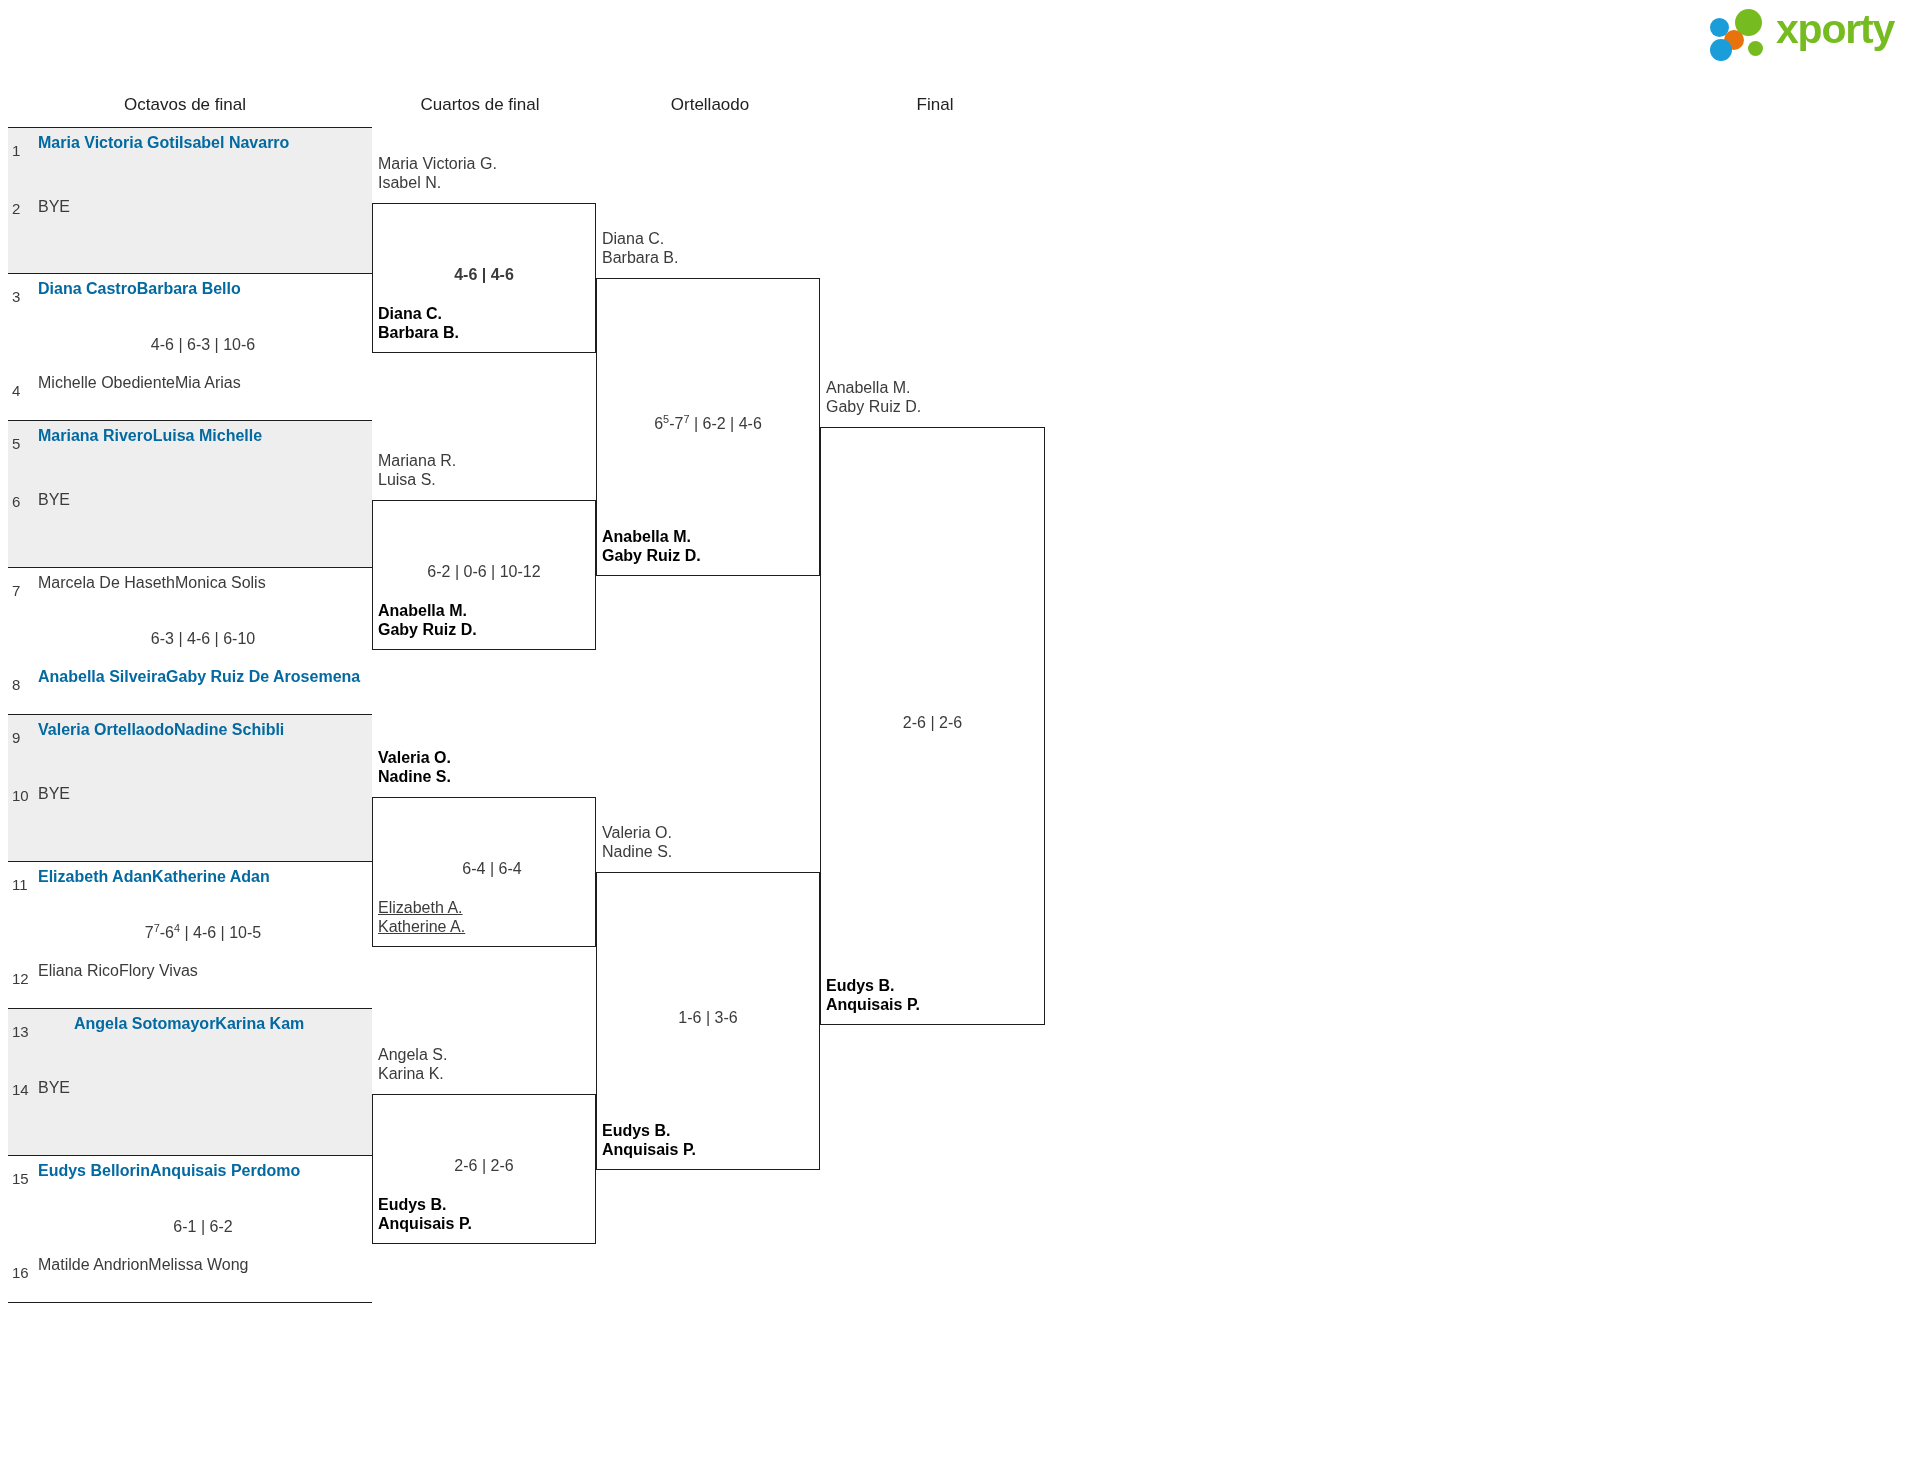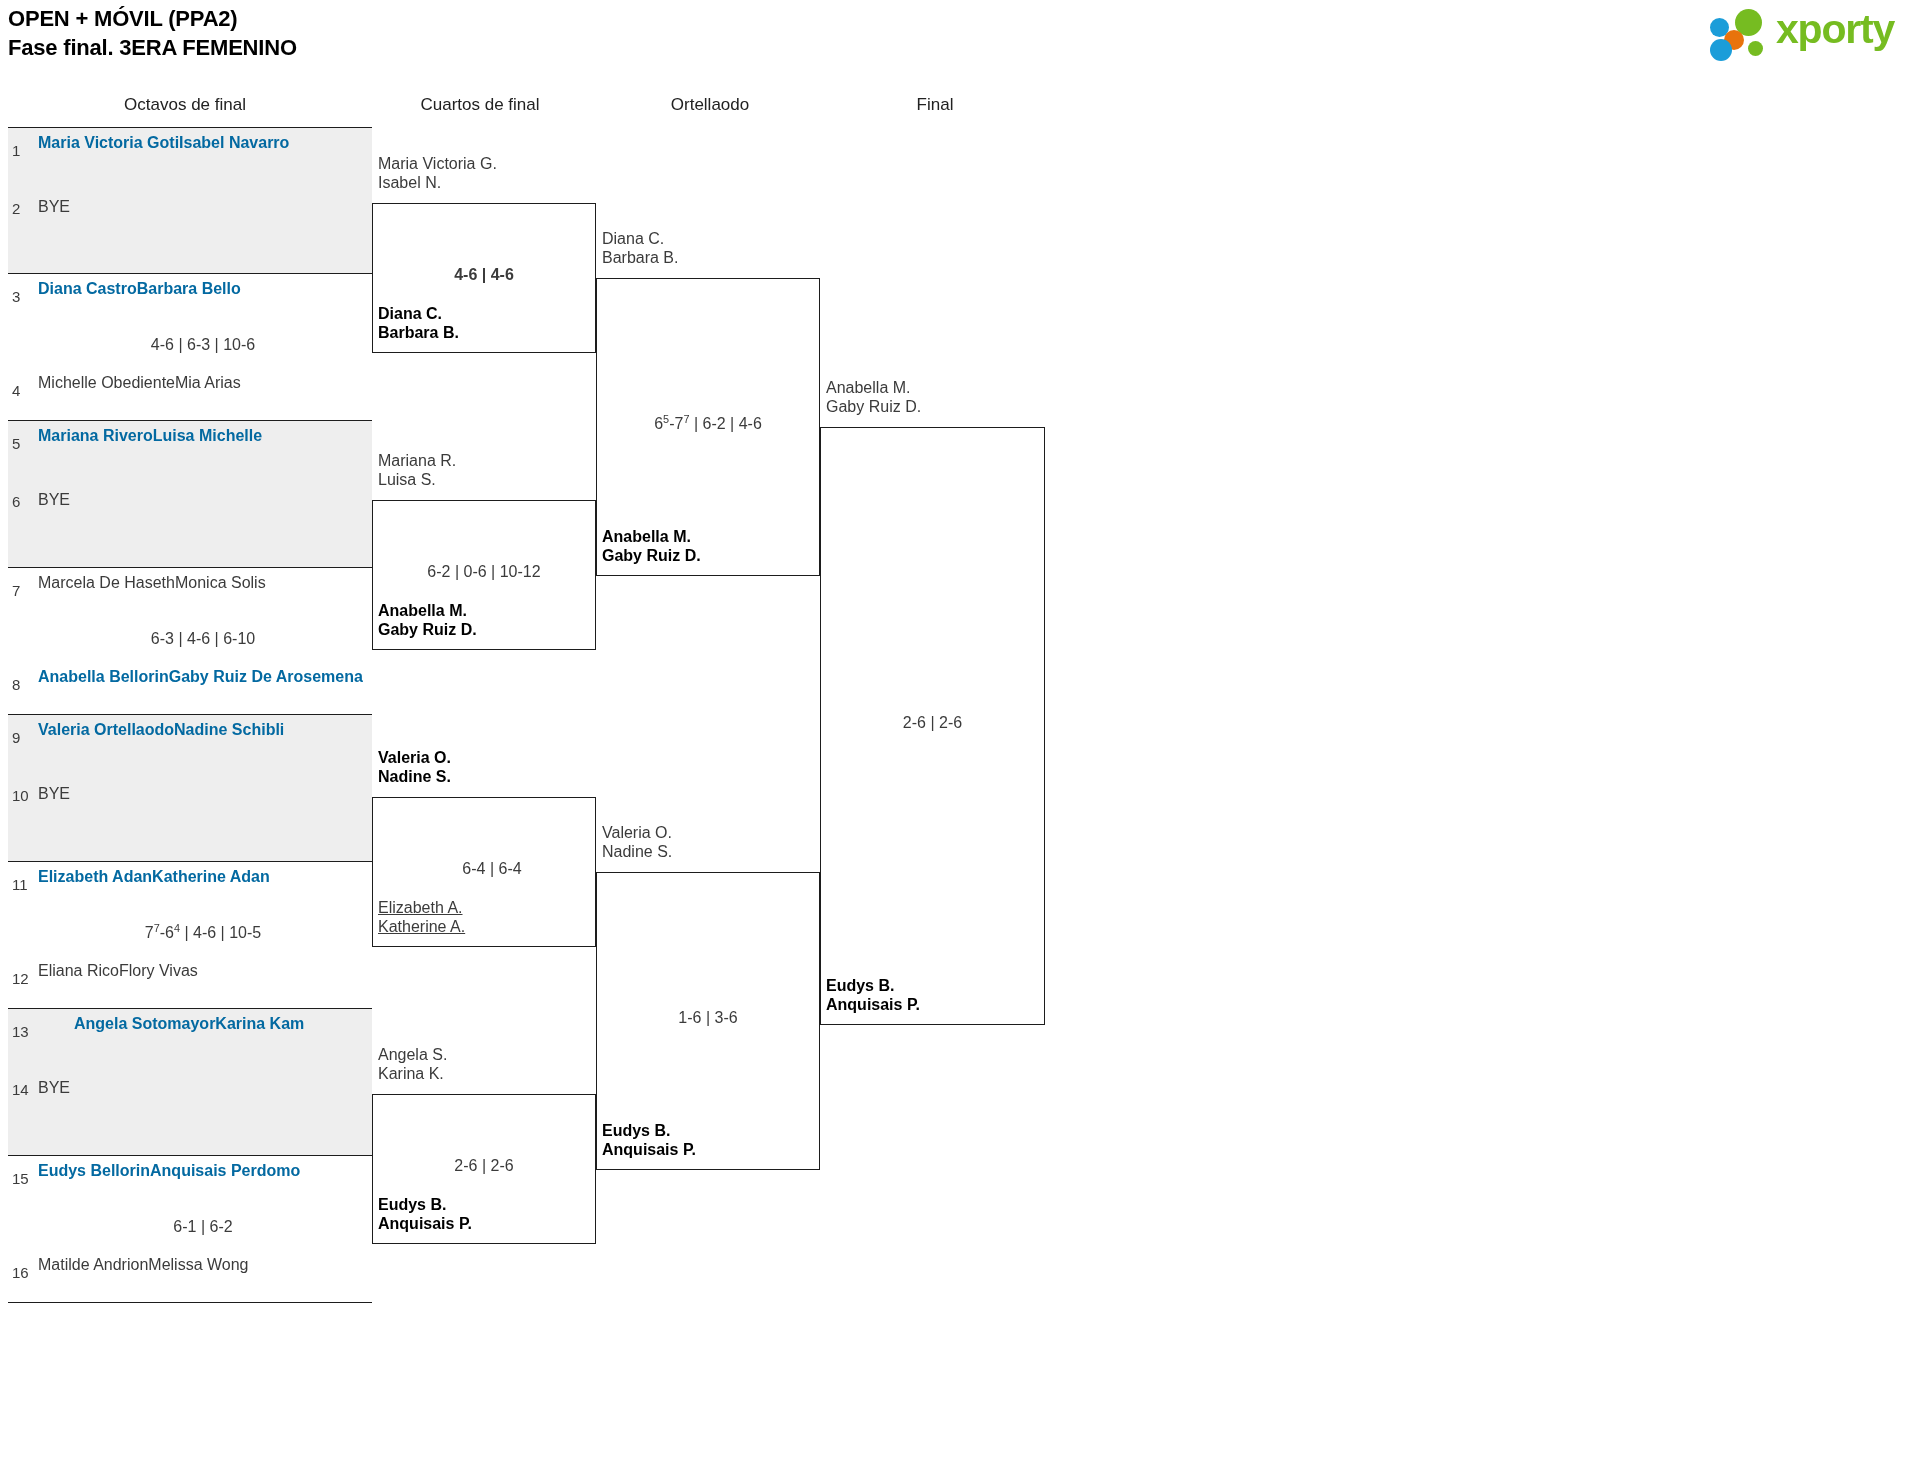--- a/index.html
+++ b/index.html
@@ -114,24 +114,20 @@
   .adv-team.winner { color: #000000; font-weight: bold; }
   .adv-team .ln { display: block; }
 
   sup { font-size: 0.68em; vertical-align: super; line-height: 0; }
 </style>
 </head>
 <body>
 
 <div id="root">
 
-  <div class="title-block">
-    <span class="title-line">OPEN + MÓVIL (PPA2)</span>
-    <span class="title-line">Fase final. 3ERA FEMENINO</span>
-  </div>
 
   <div class="logo">
     <span class="dot" style="left:0px; top:10px; width:19px; height:19px; background:#1b9dd9;"></span>
     <span class="dot" style="left:25px; top:1px; width:27px; height:27px; background:#76bc21;"></span>
     <span class="dot" style="left:14px; top:22px; width:20px; height:20px; background:#e8730c;"></span>
     <span class="dot" style="left:0px; top:31px; width:22px; height:22px; background:#1b9dd9;"></span>
     <span class="dot" style="left:38px; top:33px; width:15px; height:15px; background:#76bc21;"></span>
     <span class="logo-word">xporty</span>
   </div>
 
@@ -158,21 +154,21 @@
         <div class="seed" style="top: 14px;">5</div>
         <div class="r1-team winner" style="top: 6px;"><span class="ln">Mariana Rivero</span><span class="ln">Luisa Michelle</span></div>
         <div class="seed" style="top: 72px;">6</div>
         <div class="r1-team bye" style="top: 70px;"><span class="ln">BYE</span></div>
       </div>
       <div class="r1-slot" style="top: 568px; height: 147px;">
         <div class="seed" style="top: 14px;">7</div>
         <div class="r1-team" style="top: 6px;"><span class="ln">Marcela De Haseth</span><span class="ln">Monica Solis</span></div>
         <div class="r1-score" style="left: 30px; width: 330px; top: 62px;">6-3 | 4-6 | 6-10</div>
         <div class="seed" style="top: 108px;">8</div>
-        <div class="r1-team winner" style="top: 100px;"><span class="ln">Anabella Bellorin</span><span class="ln">Gaby Ruiz De Arosemena</span></div>
+        <div class="r1-team winner" style="top: 100px;"><span class="ln">Anabella Silveira</span><span class="ln">Gaby Ruiz De Arosemena</span></div>
       </div>
       <div class="r1-slot bye-match" style="top: 715px; height: 147px;">
         <div class="seed" style="top: 14px;">9</div>
         <div class="r1-team winner" style="top: 6px;"><span class="ln">Valeria Ortellaodo</span><span class="ln">Nadine Schibli</span></div>
         <div class="seed" style="top: 72px;">10</div>
         <div class="r1-team bye" style="top: 70px;"><span class="ln">BYE</span></div>
       </div>
       <div class="r1-slot" style="top: 862px; height: 147px;">
         <div class="seed" style="top: 14px;">11</div>
         <div class="r1-team winner" style="top: 6px;"><span class="ln">Elizabeth Adan</span><span class="ln">Katherine Adan</span></div>

